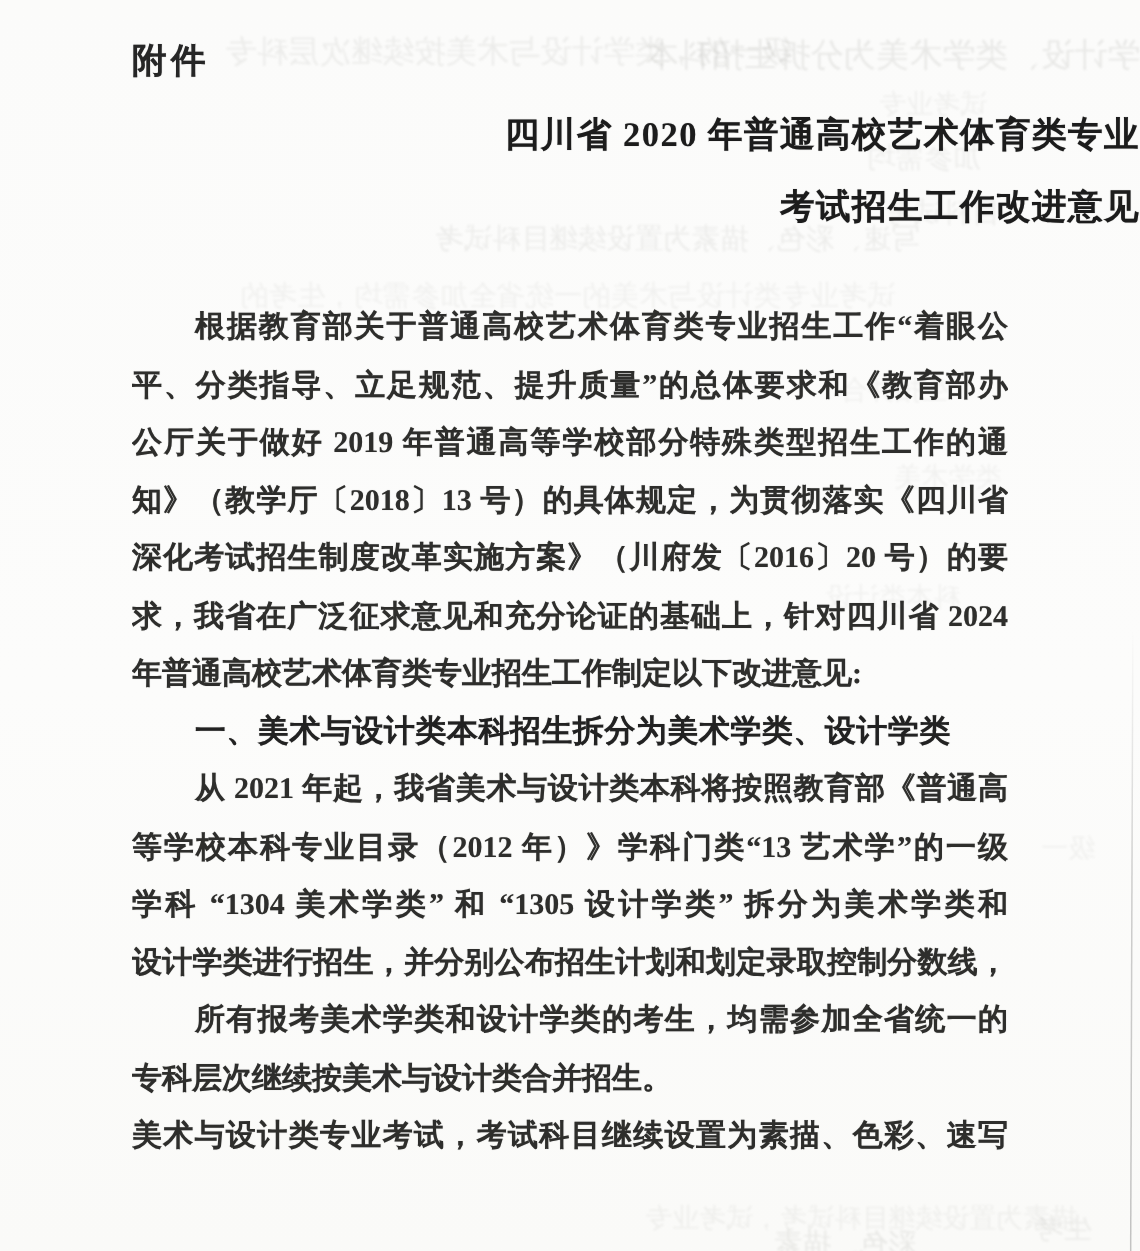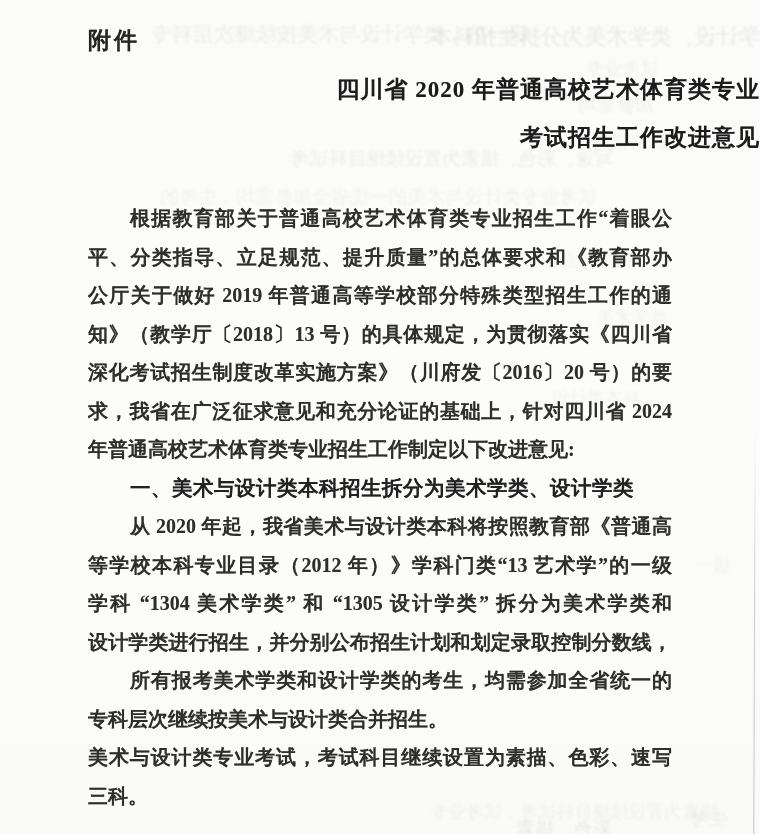--- a/index.html
+++ b/index.html
@@ -87,24 +87,23 @@
 
   <div class="body" id="body-text">
       <div class="line indent fill">根据教育部关于普通高校艺术体育类专业招生工作“着眼公</div>
       <div class="line fill">平、分类指导、立足规范、提升质量”的总体要求和《教育部办</div>
       <div class="line fill">公厅关于做好 2019 年普通高等学校部分特殊类型招生工作的通</div>
       <div class="line fill">知》（教学厅〔2018〕13 号）的具体规定，为贯彻落实《四川省</div>
       <div class="line fill">深化考试招生制度改革实施方案》（川府发〔2016〕20 号）的要</div>
       <div class="line fill">求，我省在广泛征求意见和充分论证的基础上，针对四川省 2024</div>
       <div class="line">年普通高校艺术体育类专业招生工作制定以下改进意见:</div>
       <div class="line indent heading">一、美术与设计类本科招生拆分为美术学类、设计学类</div>
-      <div class="line indent fill">从 2020 年起，我省美术与设计类本科将按照教育部《普通高</div>
+      <div class="line indent fill">从 2021 年起，我省美术与设计类本科将按照教育部《普通高</div>
       <div class="line fill">等学校本科专业目录（2012 年）》学科门类“13 艺术学”的一级</div>
       <div class="line fill">学科 “1304 美术学类” 和 “1305 设计学类” 拆分为美术学类和</div>
       <div class="line fill">设计学类进行招生，并分别公布招生计划和划定录取控制分数线，</div>
       <div class="line indent fill">所有报考美术学类和设计学类的考生，均需参加全省统一的</div>
       <div class="line">专科层次继续按美术与设计类合并招生。</div>
       <div class="line fill">美术与设计类专业考试，考试科目继续设置为素描、色彩、速写</div>
-      <div class="line">三科。</div>
     </div>
 
   <div class="edge-line"></div>
 </div>
 
 </body></html>

